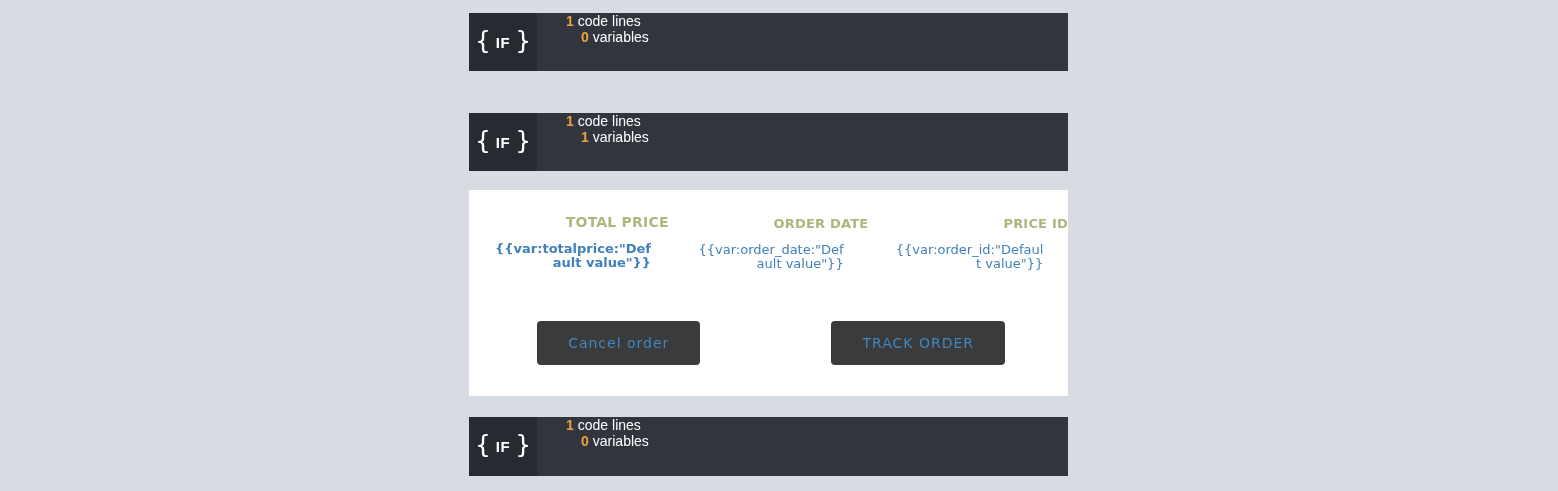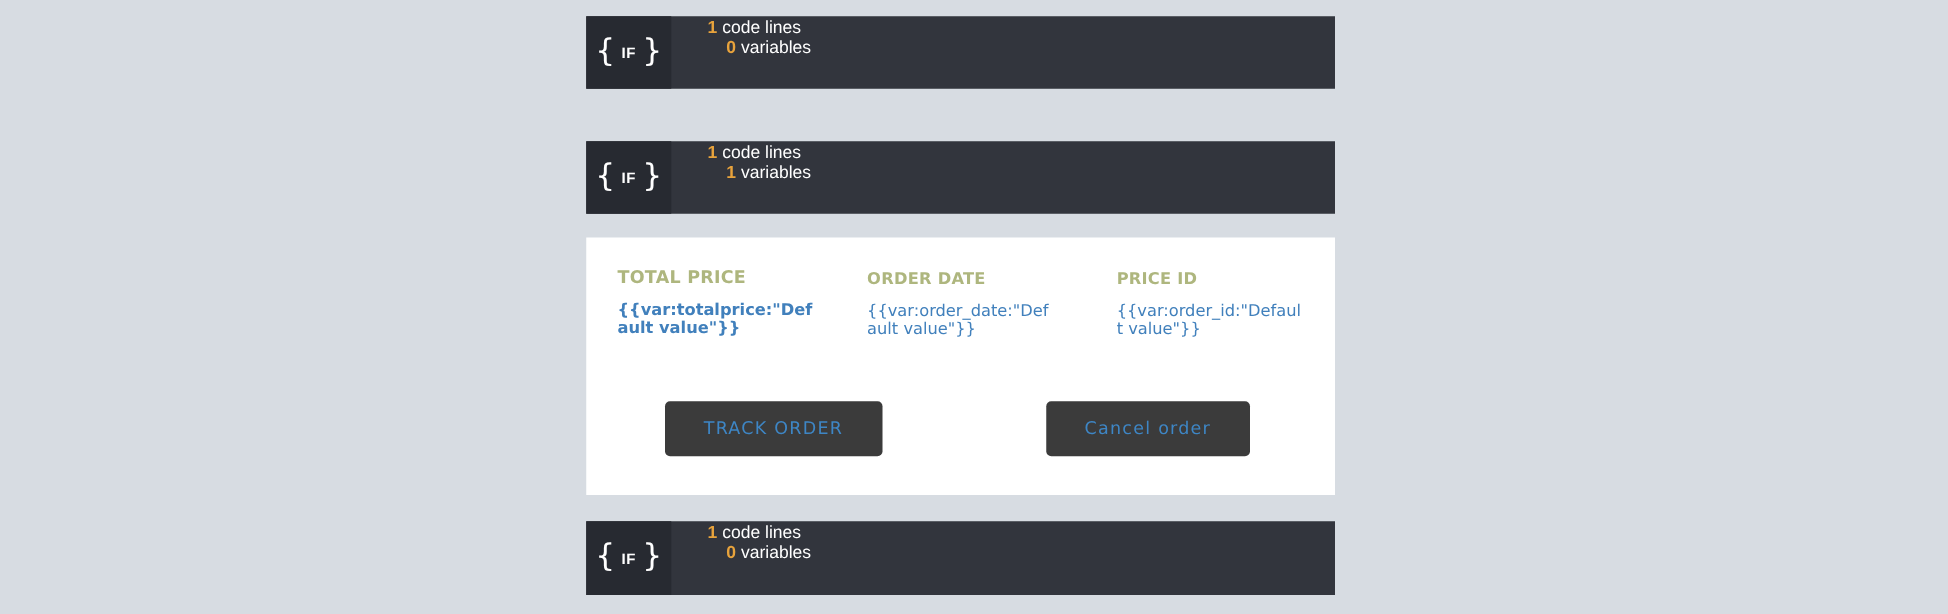--- a/index.html
+++ b/index.html
@@ -34,21 +34,21 @@
   .if-badge .brace {
     font-family: "DejaVu Sans", sans-serif;
     font-size: 25px;
     font-weight: 400;
     line-height: 1;
     position: relative;
     top: -2px;
   }
   .if-badge .if-label {
     font-family: "Liberation Sans", sans-serif;
-    font-size: 12px;
+    font-size: 15px;
     font-weight: bold;
     letter-spacing: 0.5px;
     margin: 0 5px;
   }
   .if-meta {
     display: flex;
     align-items: center;
     margin-left: 21px;
     font-size: 14px;
     color: #ffffff;
@@ -73,20 +73,21 @@
     background: var(--panel-bg, #ffffff);
     font-family: "DejaVu Sans", sans-serif;
   }
   .columns {
     display: flex;
     padding-top: 24px;
   }
   .col {
     width: 199.66px;
     padding-left: 25px;
+    text-align: right;
   }
   .col-heading {
     color: var(--heading-olive, #aeb67e);
     font-weight: bold;
     font-size: 14px;
     letter-spacing: 0.2px;
   }
   .col:not(.col-primary) .col-heading {
     font-size: 13px;
     margin-top: 2px;
@@ -168,24 +169,24 @@
         <div class="col-heading">ORDER DATE</div>
         <div class="col-value">{{var:order_date:"Default value"}}</div>
       </div>
       <div class="col">
         <div class="col-heading">PRICE ID</div>
         <div class="col-value">{{var:order_id:"Default value"}}</div>
       </div>
     </div>
     <div class="btn-row">
       <div class="btn-cell">
+        <button class="panel-btn">Cancel order</button>
+      </div>
+      <div class="btn-cell">
         <button class="panel-btn">TRACK ORDER</button>
-      </div>
-      <div class="btn-cell">
-        <button class="panel-btn">Cancel order</button>
       </div>
     </div>
   </div>
 
   <div class="if-bar" style="top:417px; height:59px">
     <div class="if-badge">
       <span class="brace">{</span>
       <span class="if-label">IF</span>
       <span class="brace">}</span>
     </div>

